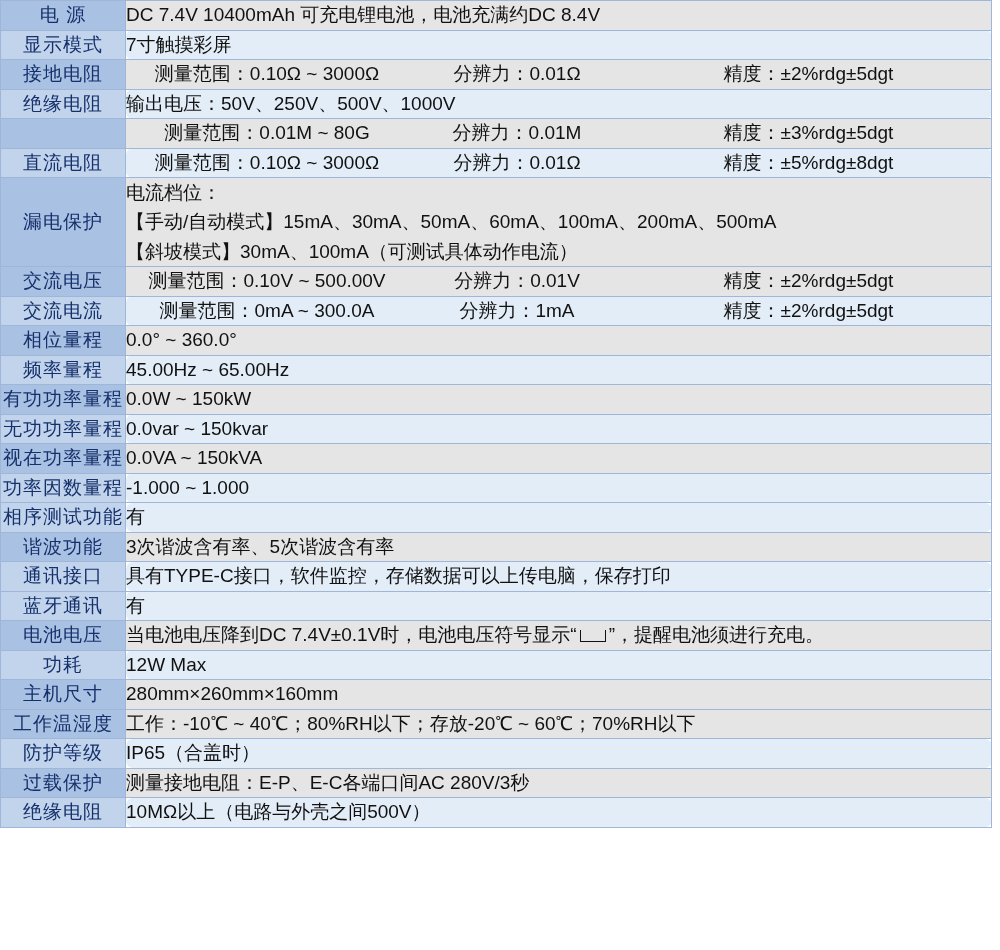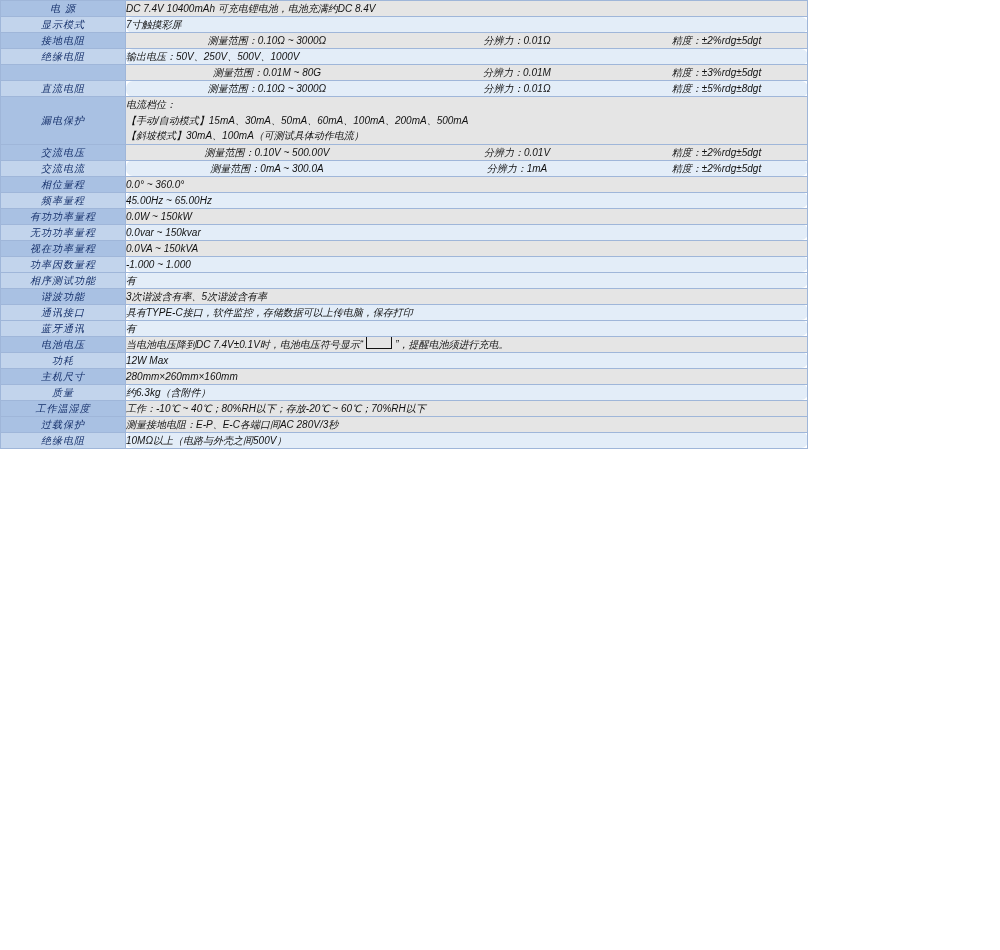--- a/index.html
+++ b/index.html
@@ -8,25 +8,24 @@
     background: #ffffff;
   }
   body {
     width: 1000px;
     height: 950px;
     font-family: "Liberation Sans", sans-serif;
     color: #1a1a1a;
     overflow: hidden;
   }
   table.spec-table {
-    width: 808px;
+    width: 992px;
     border-collapse: collapse;
     table-layout: fixed;
-    font-size: 10px;
-    font-style: italic;
+    font-size: 19px;
   }
   table.spec-table td {
     border: 1px solid #9fb6d9;
     padding: 0;
     vertical-align: middle;
   }
   td.label-cell {
     width: 125px;
     text-align: center;
     color: #15306b;
@@ -183,27 +182,27 @@
         <td class="value-cell"><span>当电池电压降到DC 7.4V±0.1V时，电池电压符号显示“</span><span style="display: inline-block; width: 24px; height: 11px; border-top: none; border-right: 1px solid rgb(17, 17, 17); border-bottom: 1px solid rgb(17, 17, 17); border-left: 1px solid rgb(17, 17, 17); border-image: initial; margin: 0px 3px; vertical-align: -1px;"></span><span>”，提醒电池须进行充电。</span></td>
       </tr>
       <tr class="r-light">
         <td class="label-cell">功耗</td>
         <td class="value-cell"><span>12W Max</span></td>
       </tr>
       <tr class="r-dark">
         <td class="label-cell">主机尺寸</td>
         <td class="value-cell"><span>280mm×260mm×160mm</span></td>
       </tr>
-      <tr class="r-light">
-        <td class="label-cell">质量</td>
-        <td class="value-cell"><span>约6.3kg（含附件）</span></td>
-      </tr>
       <tr class="r-dark">
         <td class="label-cell">工作温湿度</td>
         <td class="value-cell"><span>工作：-10℃ ~ 40℃；80%RH以下；存放-20℃ ~ 60℃；70%RH以下</span></td>
+      </tr>
+      <tr class="r-light">
+        <td class="label-cell">防护等级</td>
+        <td class="value-cell"><span>IP65（合盖时）</span></td>
       </tr>
       <tr class="r-dark">
         <td class="label-cell">过载保护</td>
         <td class="value-cell"><span>测量接地电阻：E-P、E-C各端口间AC 280V/3秒</span></td>
       </tr>
       <tr class="r-light">
         <td class="label-cell">绝缘电阻</td>
         <td class="value-cell"><span>10MΩ以上（电路与外壳之间500V）</span></td>
       </tr>
     </tbody>

